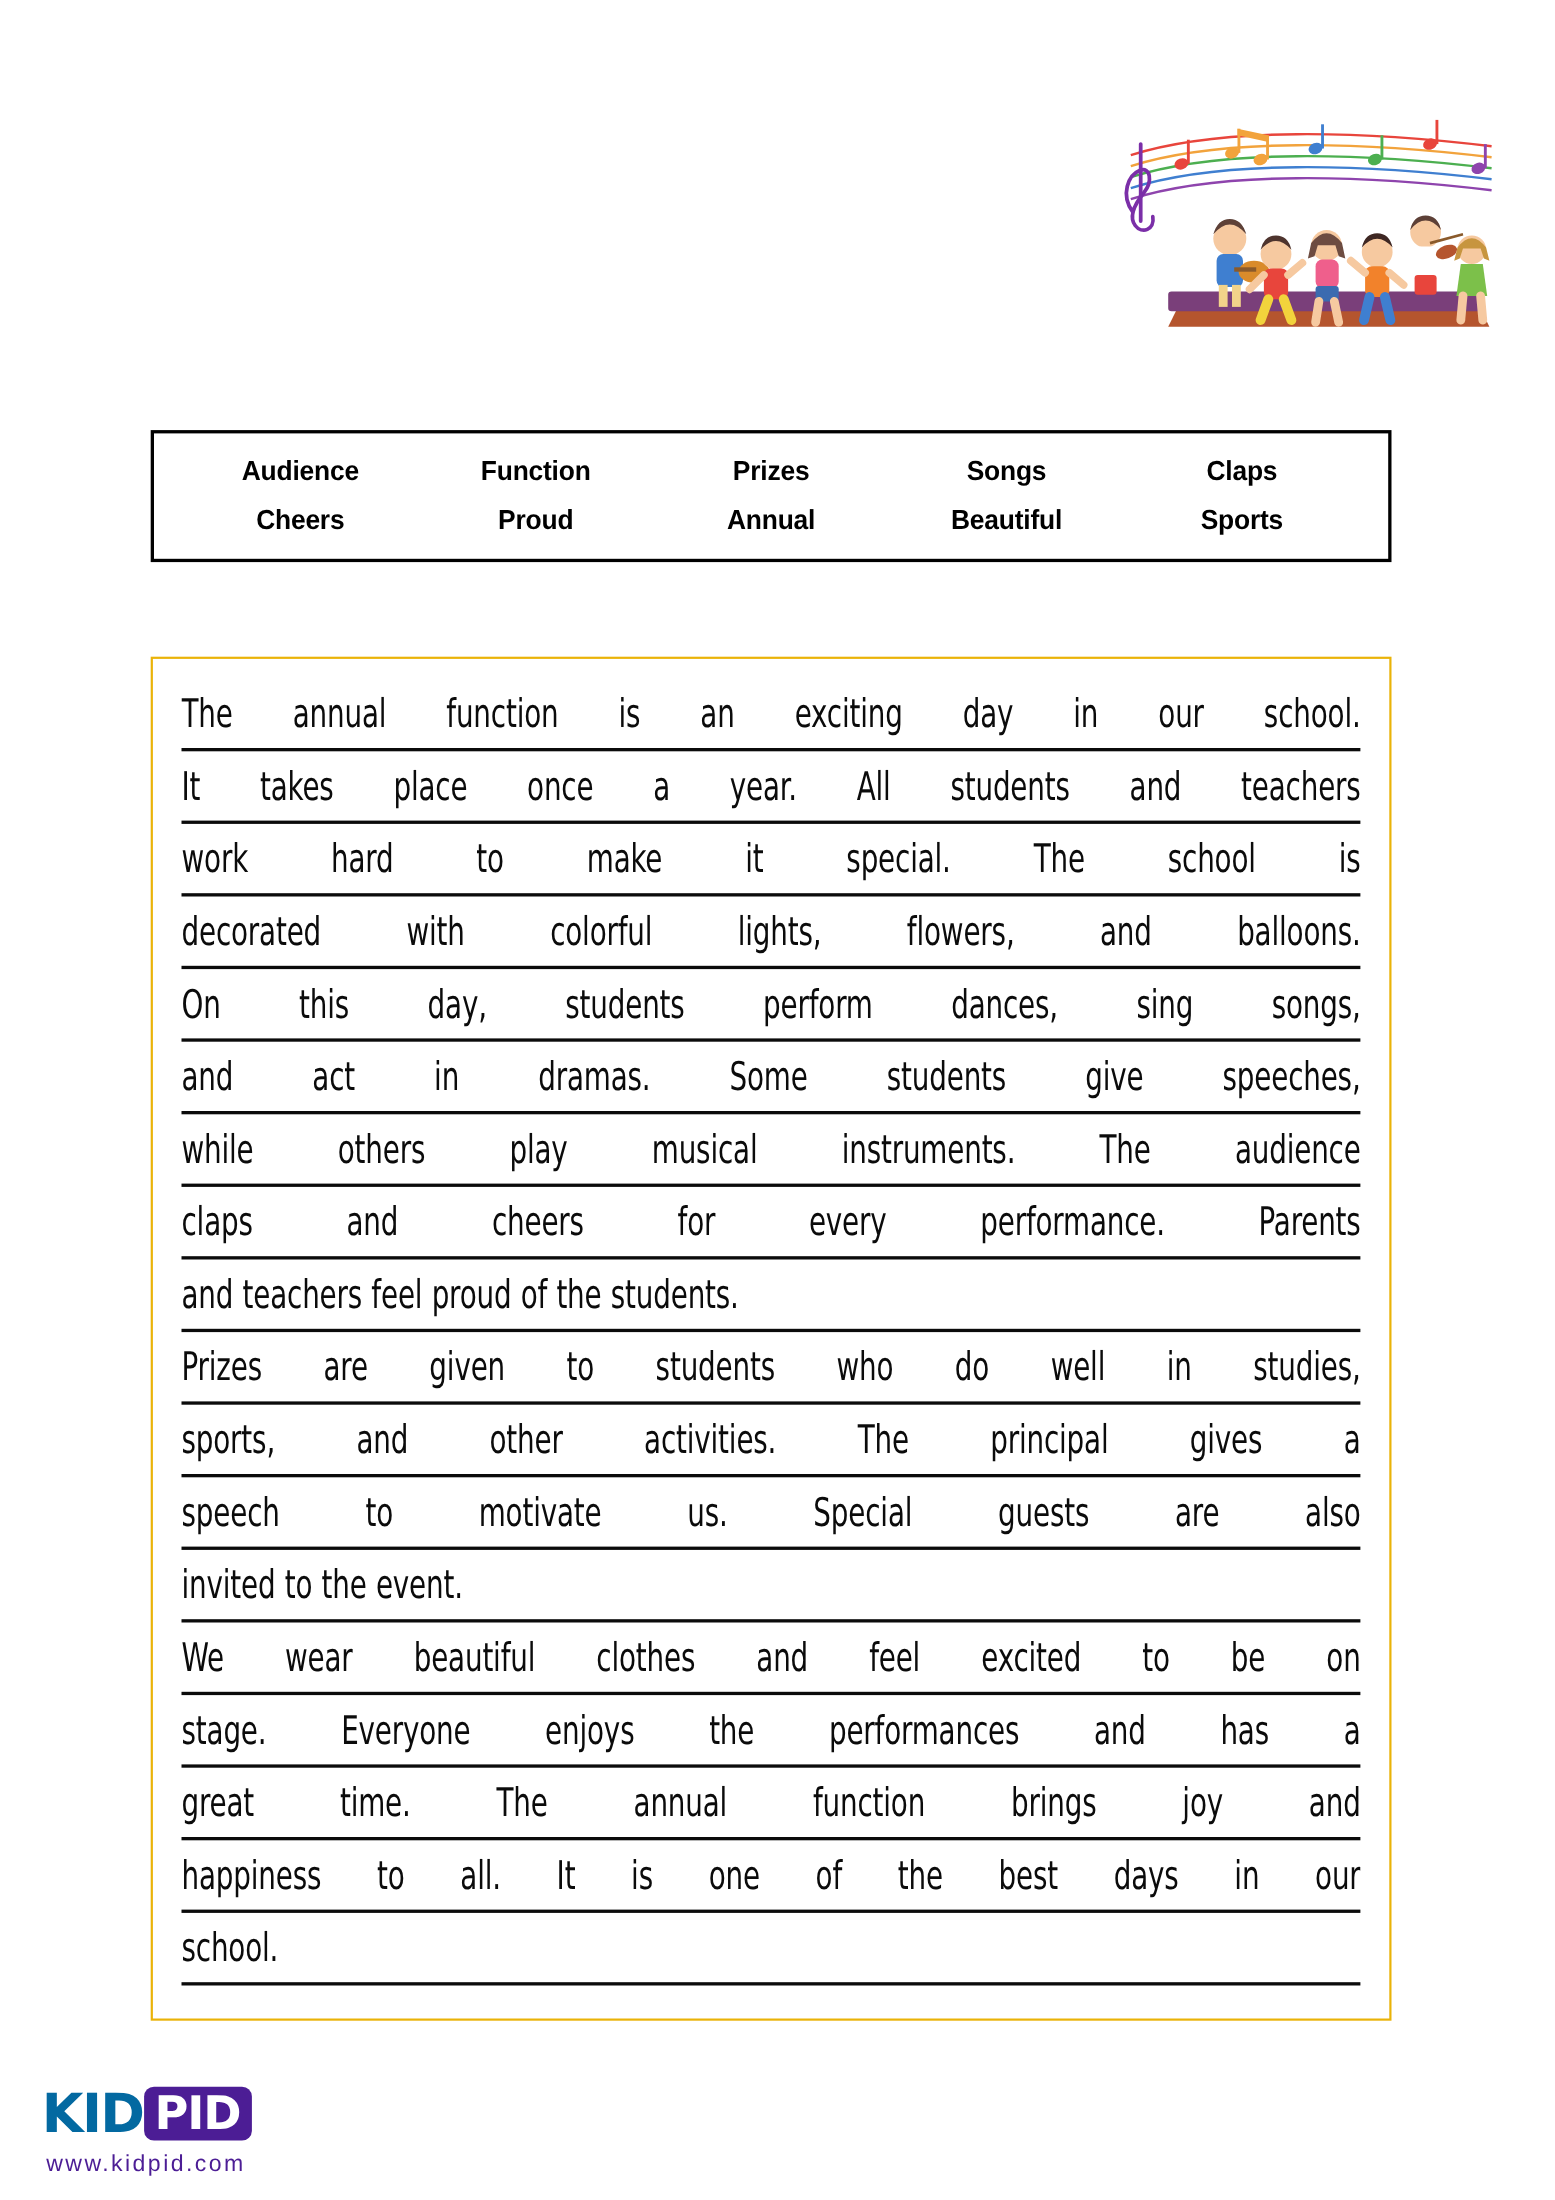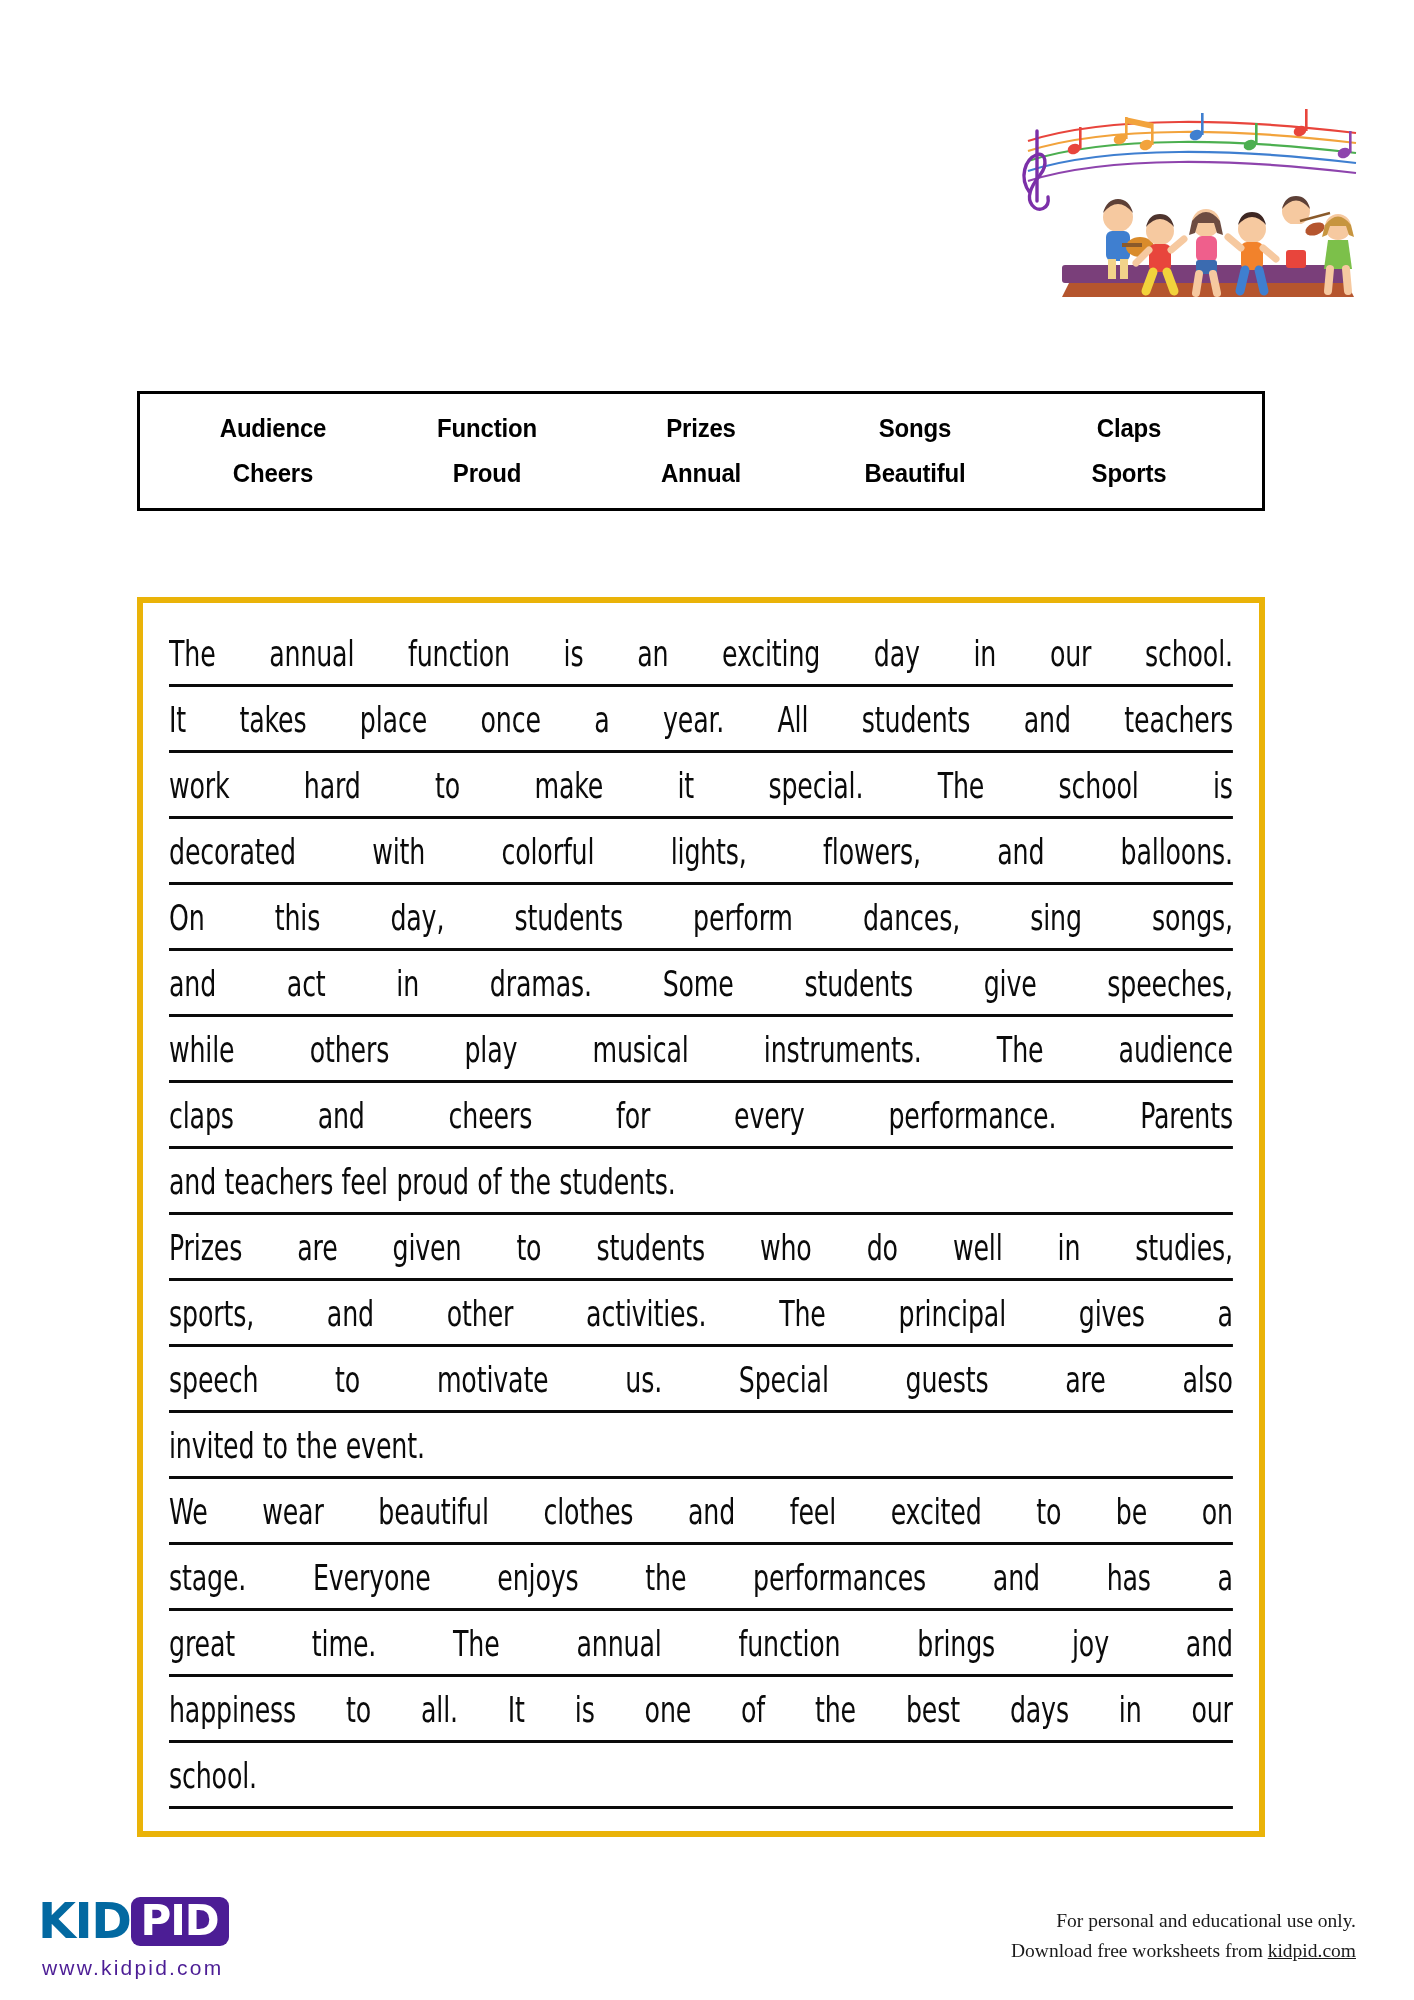--- a/index.html
+++ b/index.html
@@ -96,21 +96,21 @@
     transform: scaleX(0.96);
   }
 
   
   .answer-box {
     position: absolute;
     left: 137px;
     top: 597px;
     width: 1128px;
     height: 1240px;
-    border: 6px solid #eab308;
+    border: 2px solid #eab308;
     padding: 18px 26px 10px 26px;
     overflow: hidden;
   }
 
   .ans-para { margin: 0; }
 
   .ans-line {
     font-family: "DejaVu Sans Condensed", "Liberation Sans Narrow", "Liberation Sans", sans-serif;
     font-size: 36px;
     font-weight: 400;
@@ -521,20 +521,14 @@
   <div class="footer-logo">
     <div class="logo-mark">
       <span class="logo-kid">KID</span>
       <span class="logo-pid-wrap">
         <span class="logo-pid">PID</span>
       </span>
     </div>
     <div class="logo-url">www.kidpid.com</div>
   </div>
 
-  <div class="footer-note">
-    <div>For personal and educational use only.</div>
-    <div>
-      <span>Download free worksheets from </span><a href="#">kidpid.com</a>
-    </div>
-  </div>
 
 </div>
 
 </body></html>

